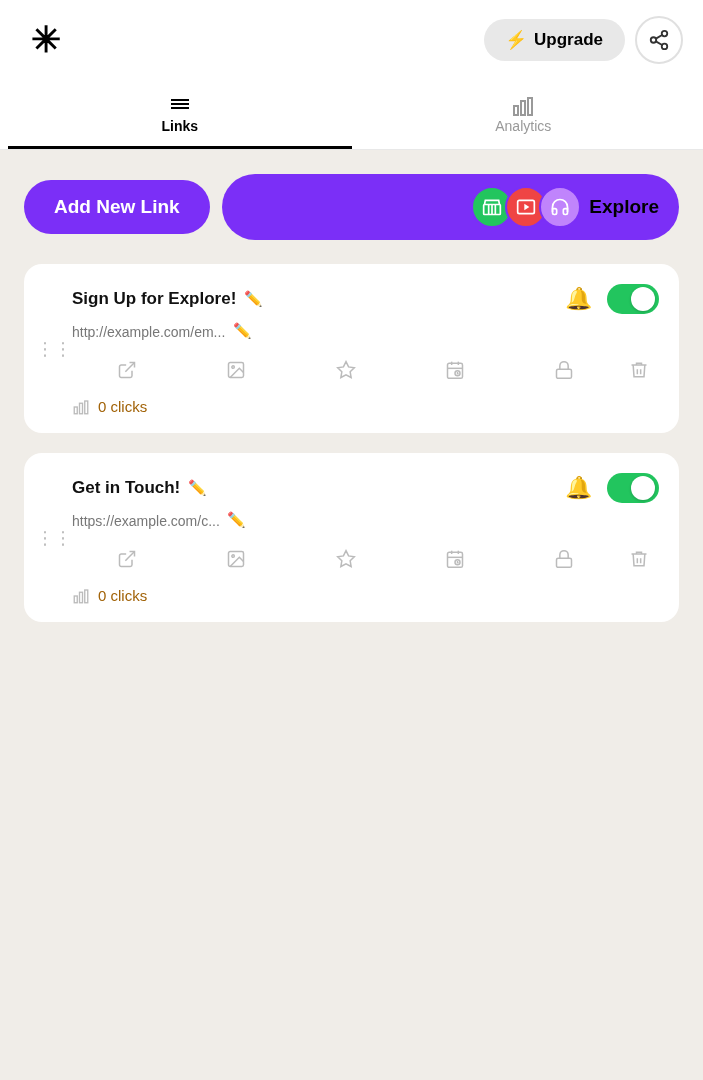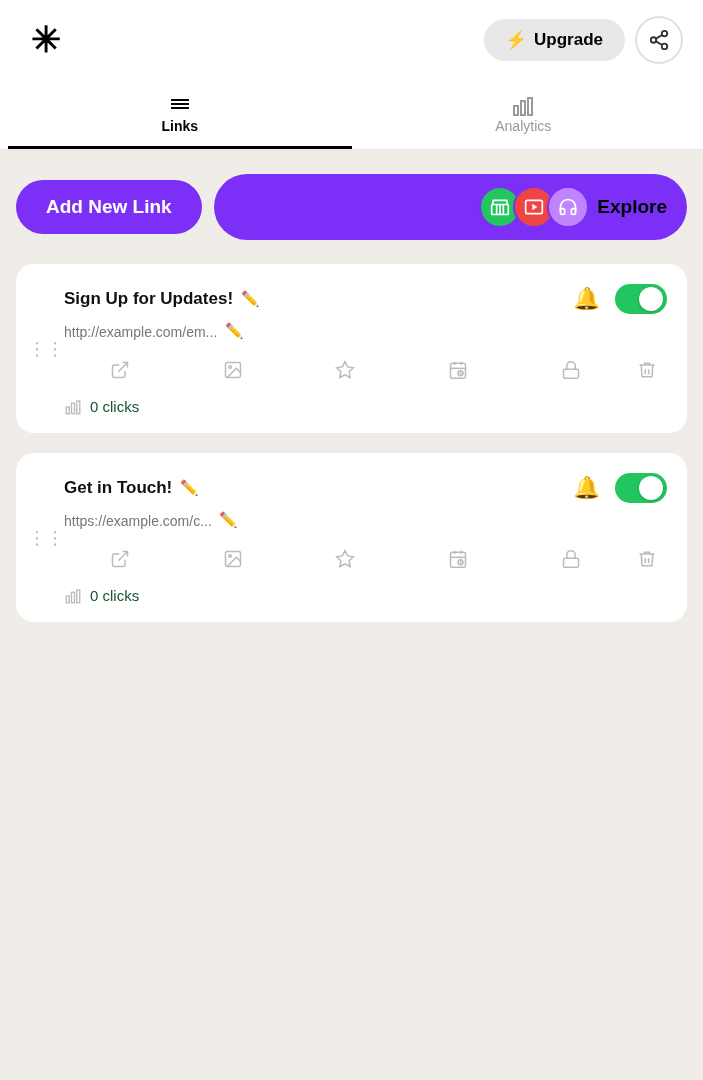--- a/index.html
+++ b/index.html
@@ -107,21 +107,21 @@
       background: #2d8a6e;
       display: flex;
       align-items: center;
       justify-content: center;
       color: white;
       font-size: 15px;
     }
 
     
     .main {
-      padding: 24px 16px;
+      padding: 24px 24px;
       background: #f0ede8;
     }
 
     
     .action-bar {
       display: flex;
       gap: 12px;
       margin-bottom: 24px;
       align-items: center;
     }
@@ -269,21 +269,21 @@
       justify-content: center;
     }
     .action-icon.trash {
       margin-left: auto;
       flex: 0 0 auto;
     }
     .clicks-row {
       display: flex;
       align-items: center;
       gap: 8px;
-      color: #14532d;
+      color: #a16207;
       font-size: 15px;
     }
     .clicks-icon {
       font-size: 18px;
     }
 
     
     svg { display: inline-block; vertical-align: middle; }
   </style>
 </head>
@@ -366,21 +366,21 @@
       </div>
       <span>Explore</span>
     </button>
   </div>
 
   <div class="link-card">
     <div class="card-drag">⋮⋮</div>
     <div class="card-content">
       <div class="card-header">
         <div class="card-title-row">
-          <span class="card-title">Sign Up for Updates!</span>
+          <span class="card-title">Sign Up for Explore!</span>
           <span class="edit-icon">✏️</span>
         </div>
         <div class="card-header-right">
           <span class="bell-icon">🔔</span>
           <div class="toggle"></div>
         </div>
       </div>
       <div class="card-url-row">
         <span class="card-url">http://example.com/em...</span>
         <span class="edit-icon">✏️</span>

